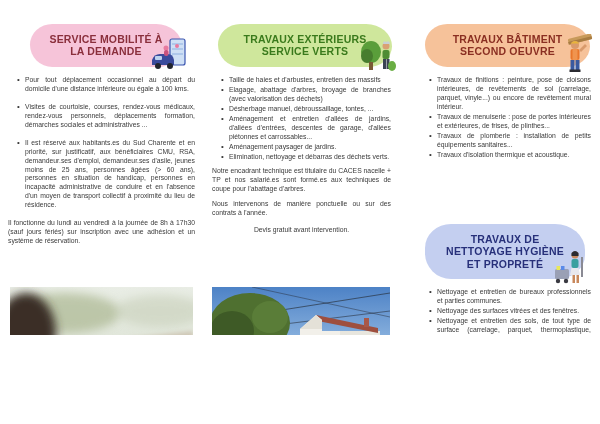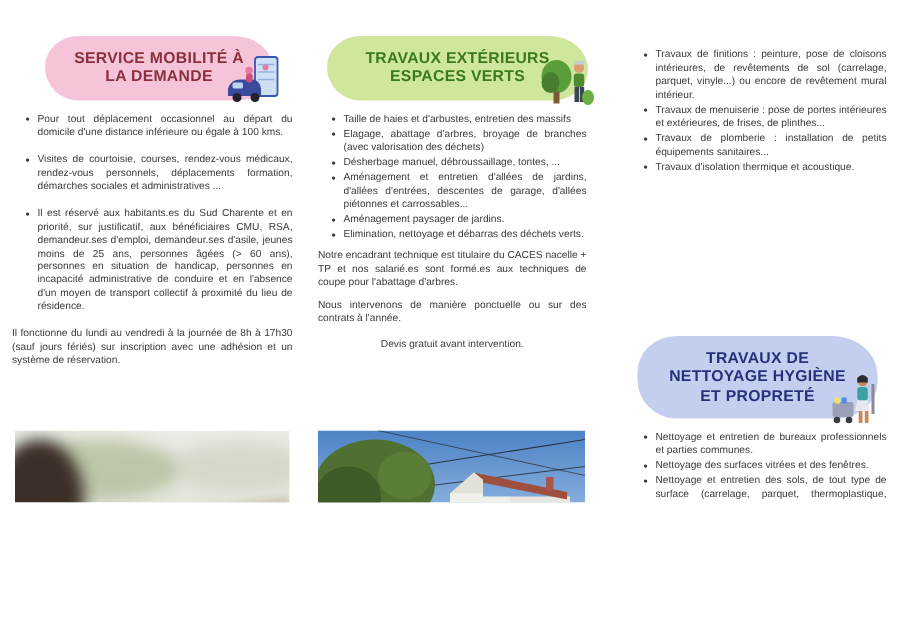--- a/index.html
+++ b/index.html
@@ -109,21 +109,21 @@
       <ellipse cx="16" cy="46" rx="30" ry="40" fill="#3a2e26" filter="url(#b6)"></ellipse>
       <ellipse cx="8" cy="102" rx="48" ry="34" fill="#473c33" filter="url(#b6)"></ellipse>
       <path d="M34,84 Q66,52 104,62 L108,72 Q100,78 96,74 Q70,66 46,96 Z" fill="#d7a67c"></path>
       <rect x="52" y="62" width="9" height="14" rx="3" transform="rotate(-35 56 69)" fill="#1d1d20"></rect>
       <path d="M96,60 q10,-2 12,6 q1,8 -8,8 q-8,-2 -4,-14" fill="#cf9a70"></path>
     </svg>
   </div>
 
   <div class="col" id="col-exterior">
     <div class="pill pill-green">
-      <span>TRAVAUX EXTÉRIEURS ESPACES VERTS</span>
+      <span>TRAVAUX EXTÉRIEURS SERVICE VERTS</span>
       <span class="pill-icon">
         <svg width="36" height="34" viewBox="0 0 36 34">
           <ellipse cx="11" cy="14" rx="10" ry="11" fill="#5a9e3a"></ellipse>
           <ellipse cx="7" cy="18" rx="6" ry="7" fill="#477d2e"></ellipse>
           <rect x="9" y="24" width="4" height="8" fill="#7a5a34"></rect>
           <circle cx="26" cy="8" r="3.5" fill="#d9a074"></circle>
           <path d="M26,4 q4,-2 4,2 l-7,0 q0,-4 3,-2" fill="#c8cfd4"></path>
           <rect x="22.5" y="12" width="7" height="9" rx="2" fill="#4e8c34"></rect>
           <rect x="23" y="21" width="3" height="10" fill="#3a4452"></rect>
           <rect x="26.5" y="21" width="3" height="10" fill="#3a4452"></rect>
@@ -264,20 +264,38 @@
             </svg>
           <span class="mosc-text">MOSC</span>
         </span>
         <span class="mosc-bar"></span>
       </span>
     </div>
   </div>
 
   <div class="col" id="col-right">
     <div>
+      <div class="pill pill-orange">
+        <span>TRAVAUX BÂTIMENT SECOND OEUVRE</span>
+        <span class="pill-icon">
+          <svg width="34" height="38" viewBox="0 0 34 38">
+            <rect x="8" y="2" width="24" height="6" rx="1.5" transform="rotate(-14 20 5)" fill="#c89a5a"></rect>
+            <rect x="8" y="5" width="24" height="3" transform="rotate(-14 20 6)" fill="#a87c42"></rect>
+            <circle cx="15" cy="11" r="4" fill="#d99a6c"></circle>
+            <path d="M10.5,9.5 q4.5,-5 9,0 Z" fill="#e8b43a"></path>
+            <rect x="10.5" y="15" width="9" height="11" rx="2" fill="#e8762a"></rect>
+            <rect x="12.5" y="15" width="5" height="11" fill="#f0944e"></rect>
+            <path d="M19,16 l6,-6 l2,2 l-6,6 Z" fill="#d99a6c"></path>
+            <rect x="10.5" y="26" width="4" height="10" fill="#3a5aa0"></rect>
+            <rect x="15.5" y="26" width="4" height="10" fill="#3a5aa0"></rect>
+            <rect x="9.5" y="35.5" width="5.5" height="2.5" fill="#2a2a30"></rect>
+            <rect x="15" y="35.5" width="5.5" height="2.5" fill="#2a2a30"></rect>
+          </svg>
+        </span>
+      </div>
       <ul class="bullets">
         <li>Travaux de finitions : peinture, pose de cloisons intérieures, de revêtements de sol (carrelage, parquet, vinyle...) ou encore de revêtement mural intérieur.</li>
         <li>Travaux de menuiserie : pose de portes intérieures et extérieures, de frises, de plinthes...</li>
         <li>Travaux de plomberie : installation de petits équipements sanitaires...</li>
         <li>Travaux d'isolation thermique et acoustique.</li>
       </ul>
     </div>
 
     <div style="position:absolute;left:0;top:188px;width:172px;margin-top:12px;">
       <div class="pill pill-blue">

